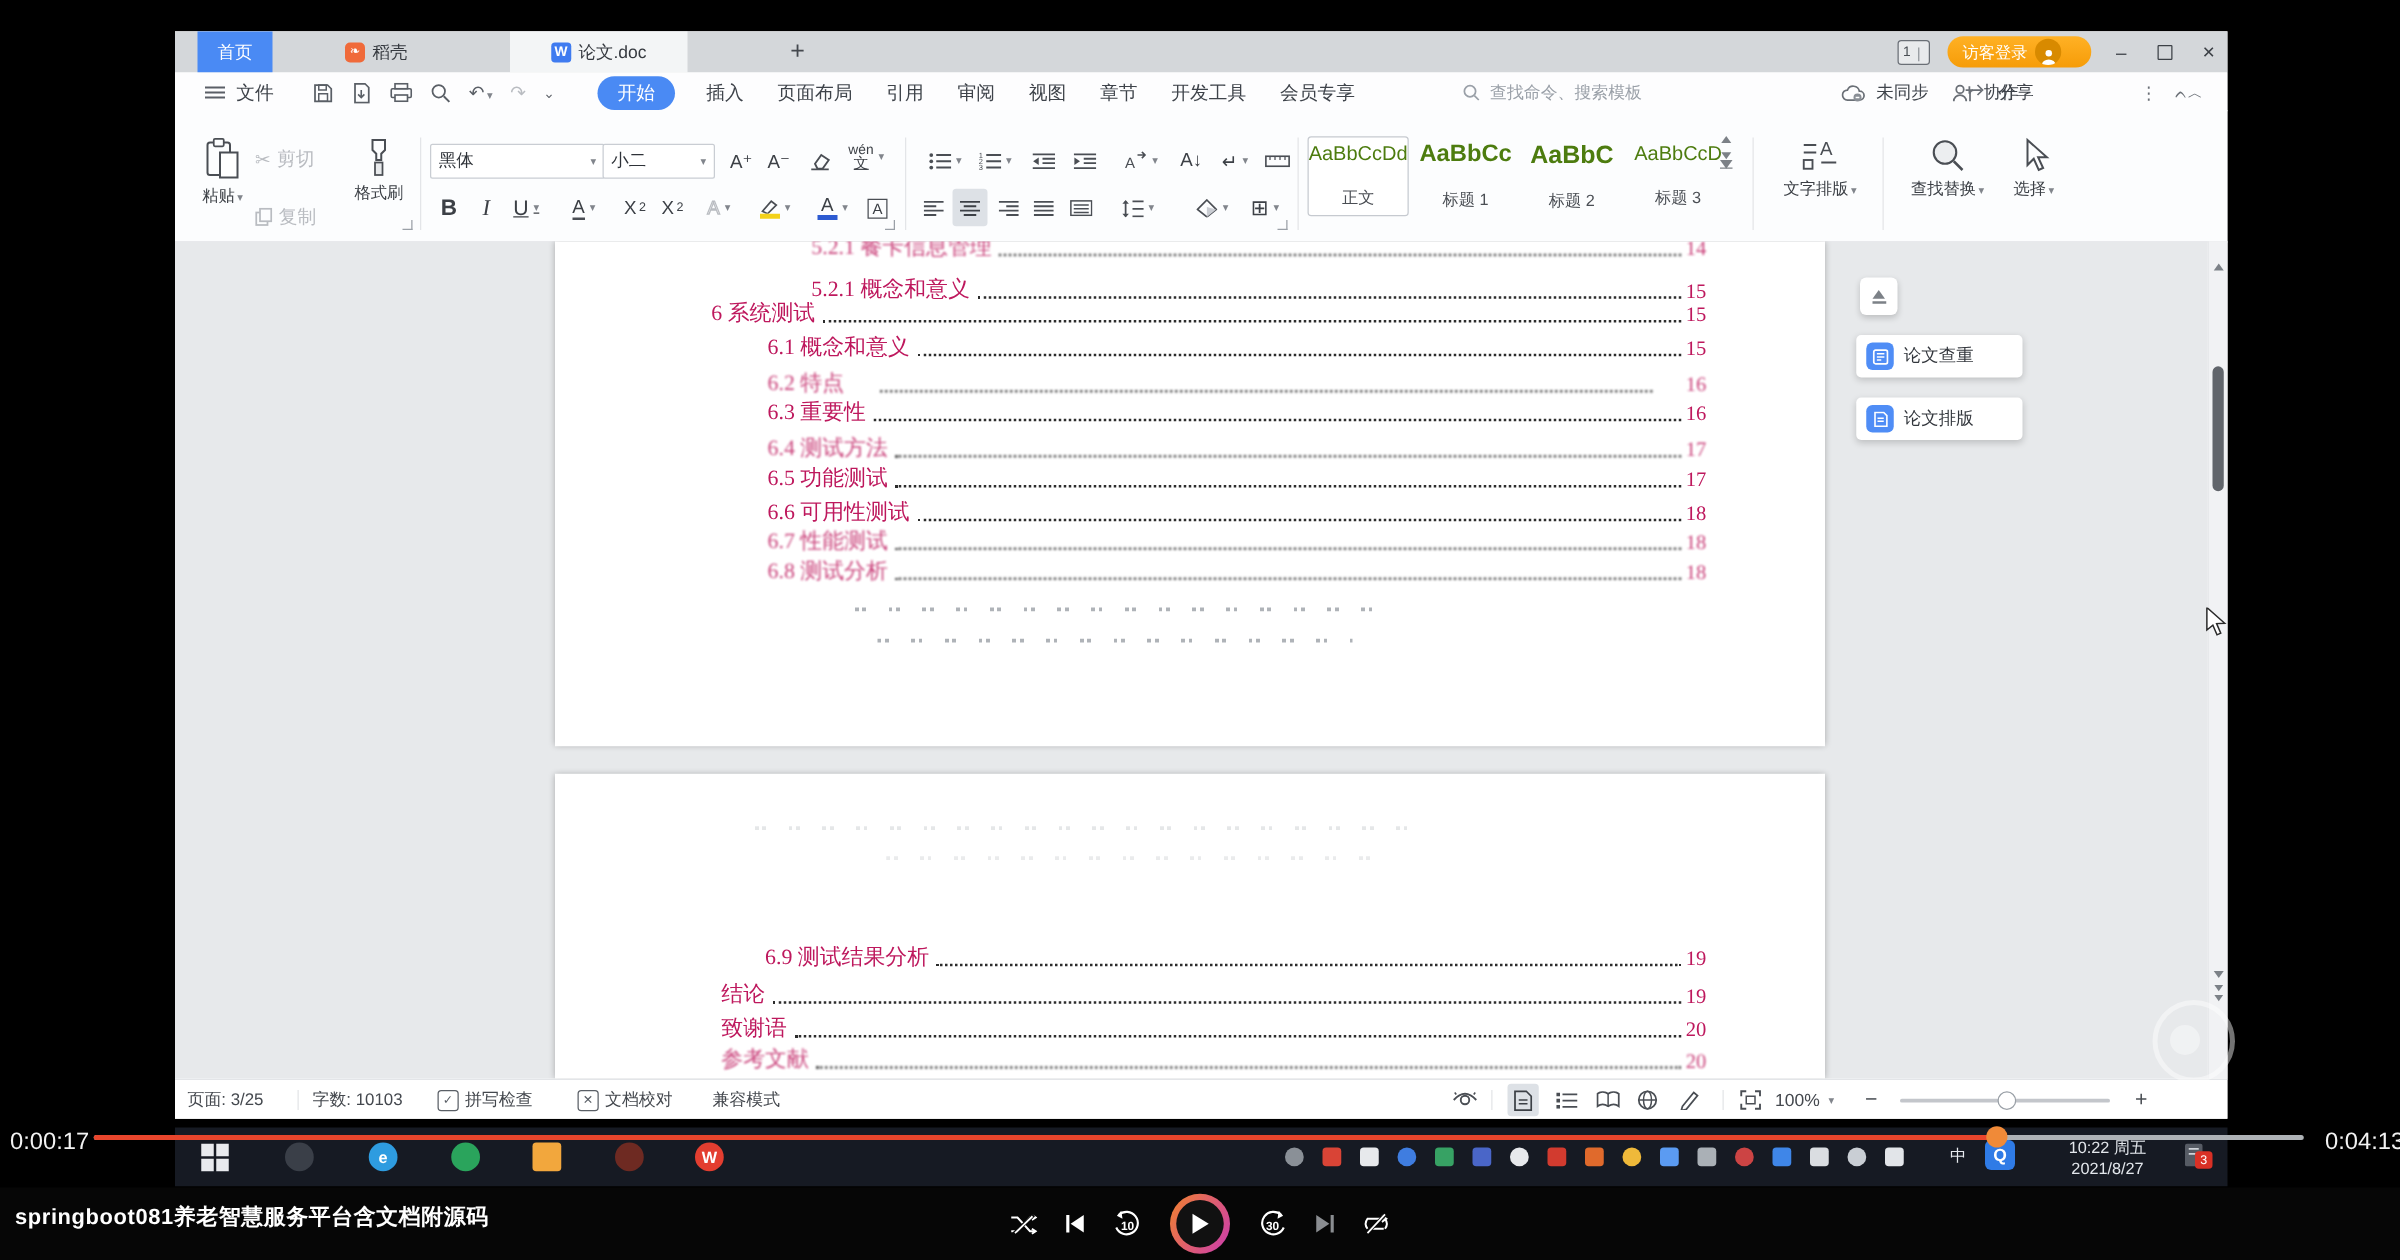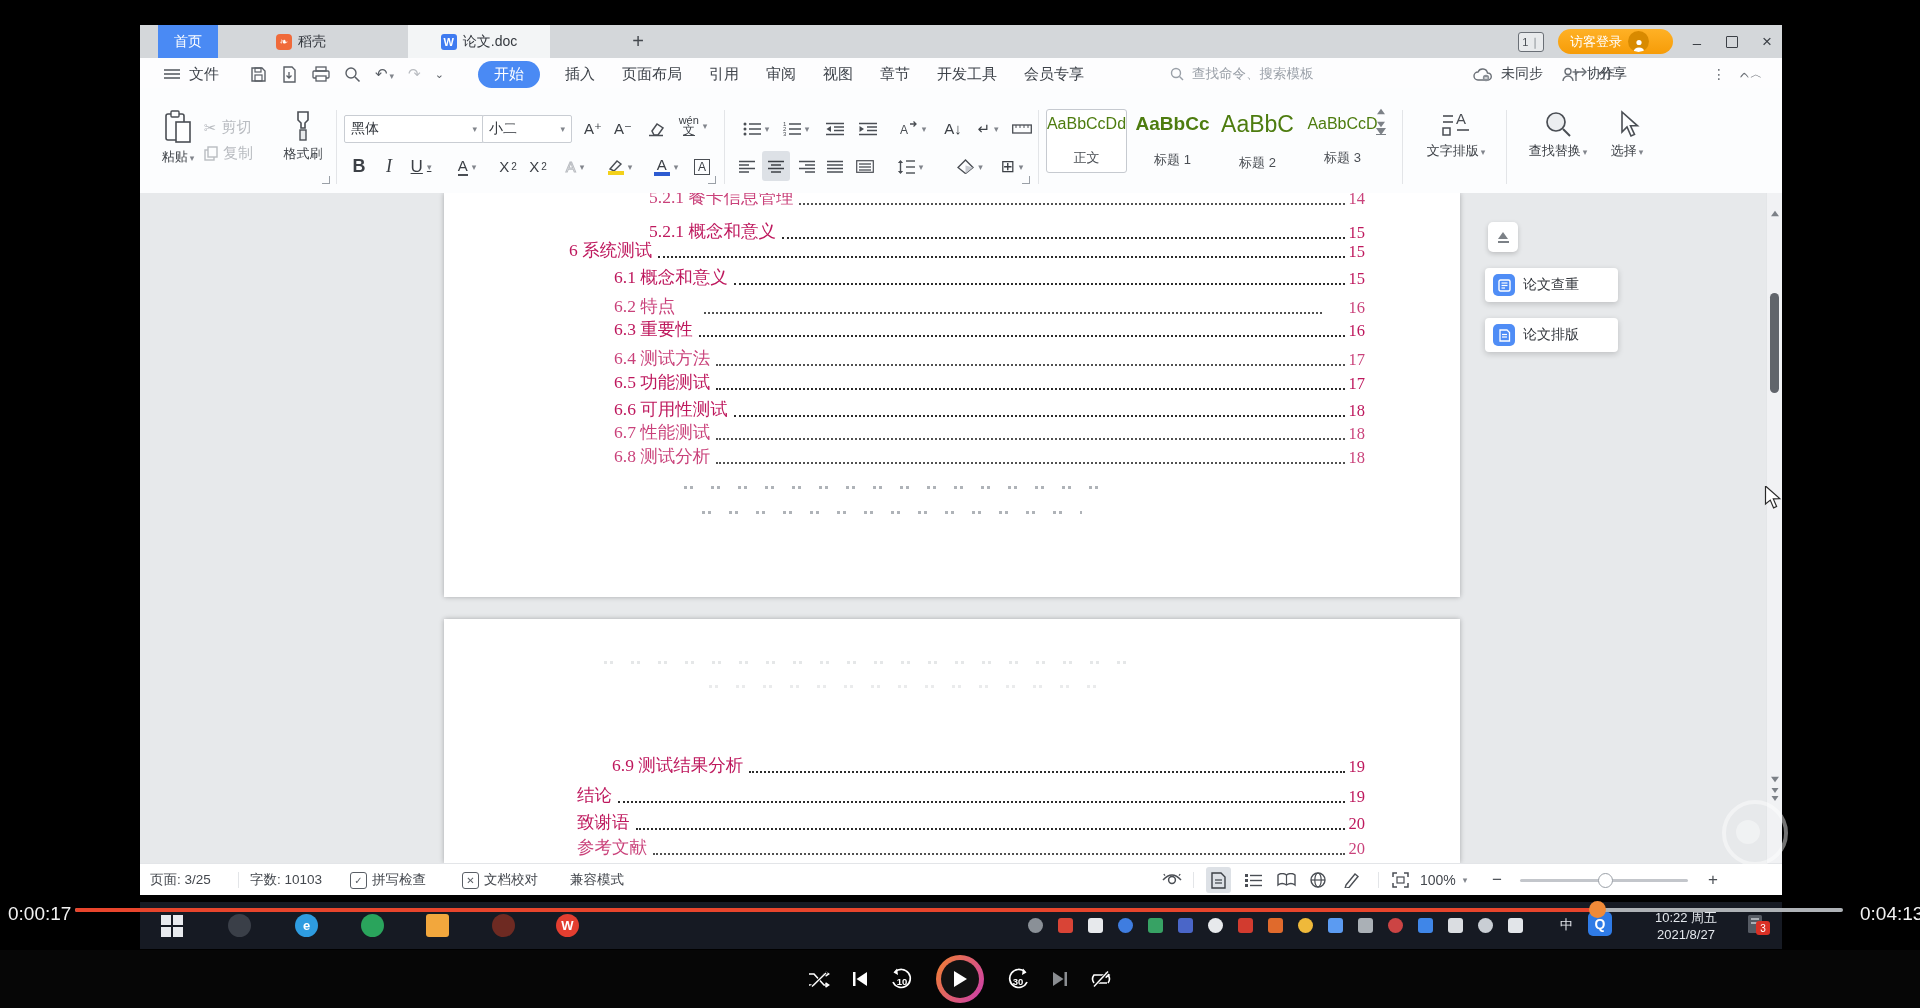--- a/index.html
+++ b/index.html
@@ -34,21 +34,21 @@
   .car{font-size:9px;color:#81858c;margin-left:2px;}
   .combo{position:absolute;border:1px solid #c9cdd3;background:#fff;border-radius:2px;display:flex;align-items:center;justify-content:space-between;padding:0 6px;font-size:14px;color:#2e3238;height:26px;}
   .bigbtn{position:absolute;display:flex;flex-direction:column;align-items:center;color:#3c4046;font-size:13px;}
   .active-tgl{background:#dde1e6;border-radius:3px;}
   .dlg{position:absolute;width:7px;height:7px;border-right:1.4px solid #9aa0a7;border-bottom:1.4px solid #9aa0a7;}
   .galitem{width:79px;height:62px;display:flex;flex-direction:column;align-items:center;justify-content:center;gap:5px;border-radius:3px;}
   .galitem .s{font-size:16px;color:#4d7c0f;}
   .galitem .n{font-size:13px;color:#4a4e54;margin-top:11px;}
   .galitem.sel{background:#fff;border:1px solid #c6cad0;}
   .galitem:nth-child(2) .s{font-weight:bold;font-size:19px;}
-  .galitem:nth-child(3) .s{font-weight:normal;font-size:23px;}
+  .galitem:nth-child(3) .s{font-weight:bold;font-size:20px;}
   
   #docarea{position:absolute;left:0;top:168px;width:1626px;height:670px;background:#e7e9eb;overflow:hidden;}
   .page{position:absolute;left:304px;width:1016px;background:#fff;box-shadow:0 0 5px rgba(0,0,0,.28);overflow:hidden;}
   .toc-row{position:absolute;height:22px;display:flex;align-items:flex-end;font-family:"Liberation Serif","DejaVu Serif",serif;font-size:17.5px;color:#be185d;}
   .toc-row .lead{flex:1;border-bottom:2.2px dotted #2c2c2c;margin:0 4px 4px 6px;}
   .toc-row .pg{font-size:16.5px;}
   .toc-row.blurred{filter:blur(.7px);opacity:.82;}
   .ghostrow{position:absolute;height:3px;background:repeating-linear-gradient(90deg,#8e949b 0 3px,transparent 3px 6px,#8e949b 6px 9px,transparent 9px 13px,transparent 13px 27px);opacity:.7;filter:blur(.4px);}
   
   .sidebtn{position:absolute;left:1345px;width:133px;height:34px;background:#fff;border-radius:4px;box-shadow:0 2px 6px rgba(0,0,0,.18);display:flex;align-items:center;gap:8px;padding-left:8px;box-sizing:border-box;font-size:14px;color:#33373d;}
@@ -214,21 +214,21 @@
             <rect x="2" y="4" width="18" height="26" rx="2" fill="none" stroke="#4a4e54" stroke-width="1.6"></rect>
             <rect x="7" y="1" width="8" height="6" rx="1" fill="#fcfdfe" stroke="#4a4e54" stroke-width="1.4"></rect>
             <rect x="12" y="12" width="14" height="20" fill="#fff" stroke="#4a4e54" stroke-width="1.6"></rect>
           </svg>
         <span style="margin-top:4px;"><span>粘贴</span><span class="car">▾</span></span>
       </div>
       <div class="rb grey" style="left:64px;top:26px;width:66px;justify-content:flex-start;gap:5px;">
         <span>✂</span>
           <span>剪切</span>
       </div>
-      <div class="rb grey" style="left:64px;top:52px;width:66px;justify-content:flex-start;gap:5px;">
+      <div class="rb grey" style="left:64px;top:72px;width:66px;justify-content:flex-start;gap:5px;">
         <svg width="14" height="15" viewBox="0 0 14 15">
             <rect x="1" y="4" width="9" height="10" fill="none" stroke="#b9bcc1" stroke-width="1.4"></rect>
             <rect x="4" y="1" width="9" height="10" fill="#fcfdfe" stroke="#b9bcc1" stroke-width="1.4"></rect>
           </svg>
         <span>复制</span>
       </div>
       <div class="bigbtn" style="left:134px;top:22px;width:58px;">
         <svg width="24" height="32" viewBox="0 0 24 32">
             <path d="M7 2 h10 v8 l-3 3 v5 h-4 v-5 l-3 -3 z" fill="none" stroke="#4a4e54" stroke-width="1.6"></path>
             <rect x="9" y="20" width="6" height="10" fill="#e8eaec" stroke="#4a4e54" stroke-width="1.4"></rect>
@@ -771,20 +771,21 @@
   </div>
 
   <div class="ptime" style="left:8px;top:903px;">0:00:17</div>
   <div id="progress">
     <div class="played" style="width:1522px;"></div>
     <div id="knob" style="left:1514px;"></div>
   </div>
   <div class="ptime" style="left:1860px;top:903px;">0:04:13</div>
 
   <div id="bottombar">
+    <div id="vtitle">springboot081养老智慧服务平台含文档附源码</div>
     <div id="vcontrols">
       <span class="vc">
         <svg width="22" height="17" viewBox="0 0 22 17">
             <g stroke="#fff" stroke-width="1.6" fill="none">
               <path d="M1 3 h5 l10 11 h4"></path>
               <path d="M1 14 h5 l10 -11 h4"></path>
               <path d="M17.5 1 l3 2 -3 2"></path>
               <path d="M17.5 12 l3 2 -3 2"></path>
             </g>
             <line x1="3" y1="16" x2="19" y2="1" stroke="#0a0a0a" stroke-width="3"></line>

